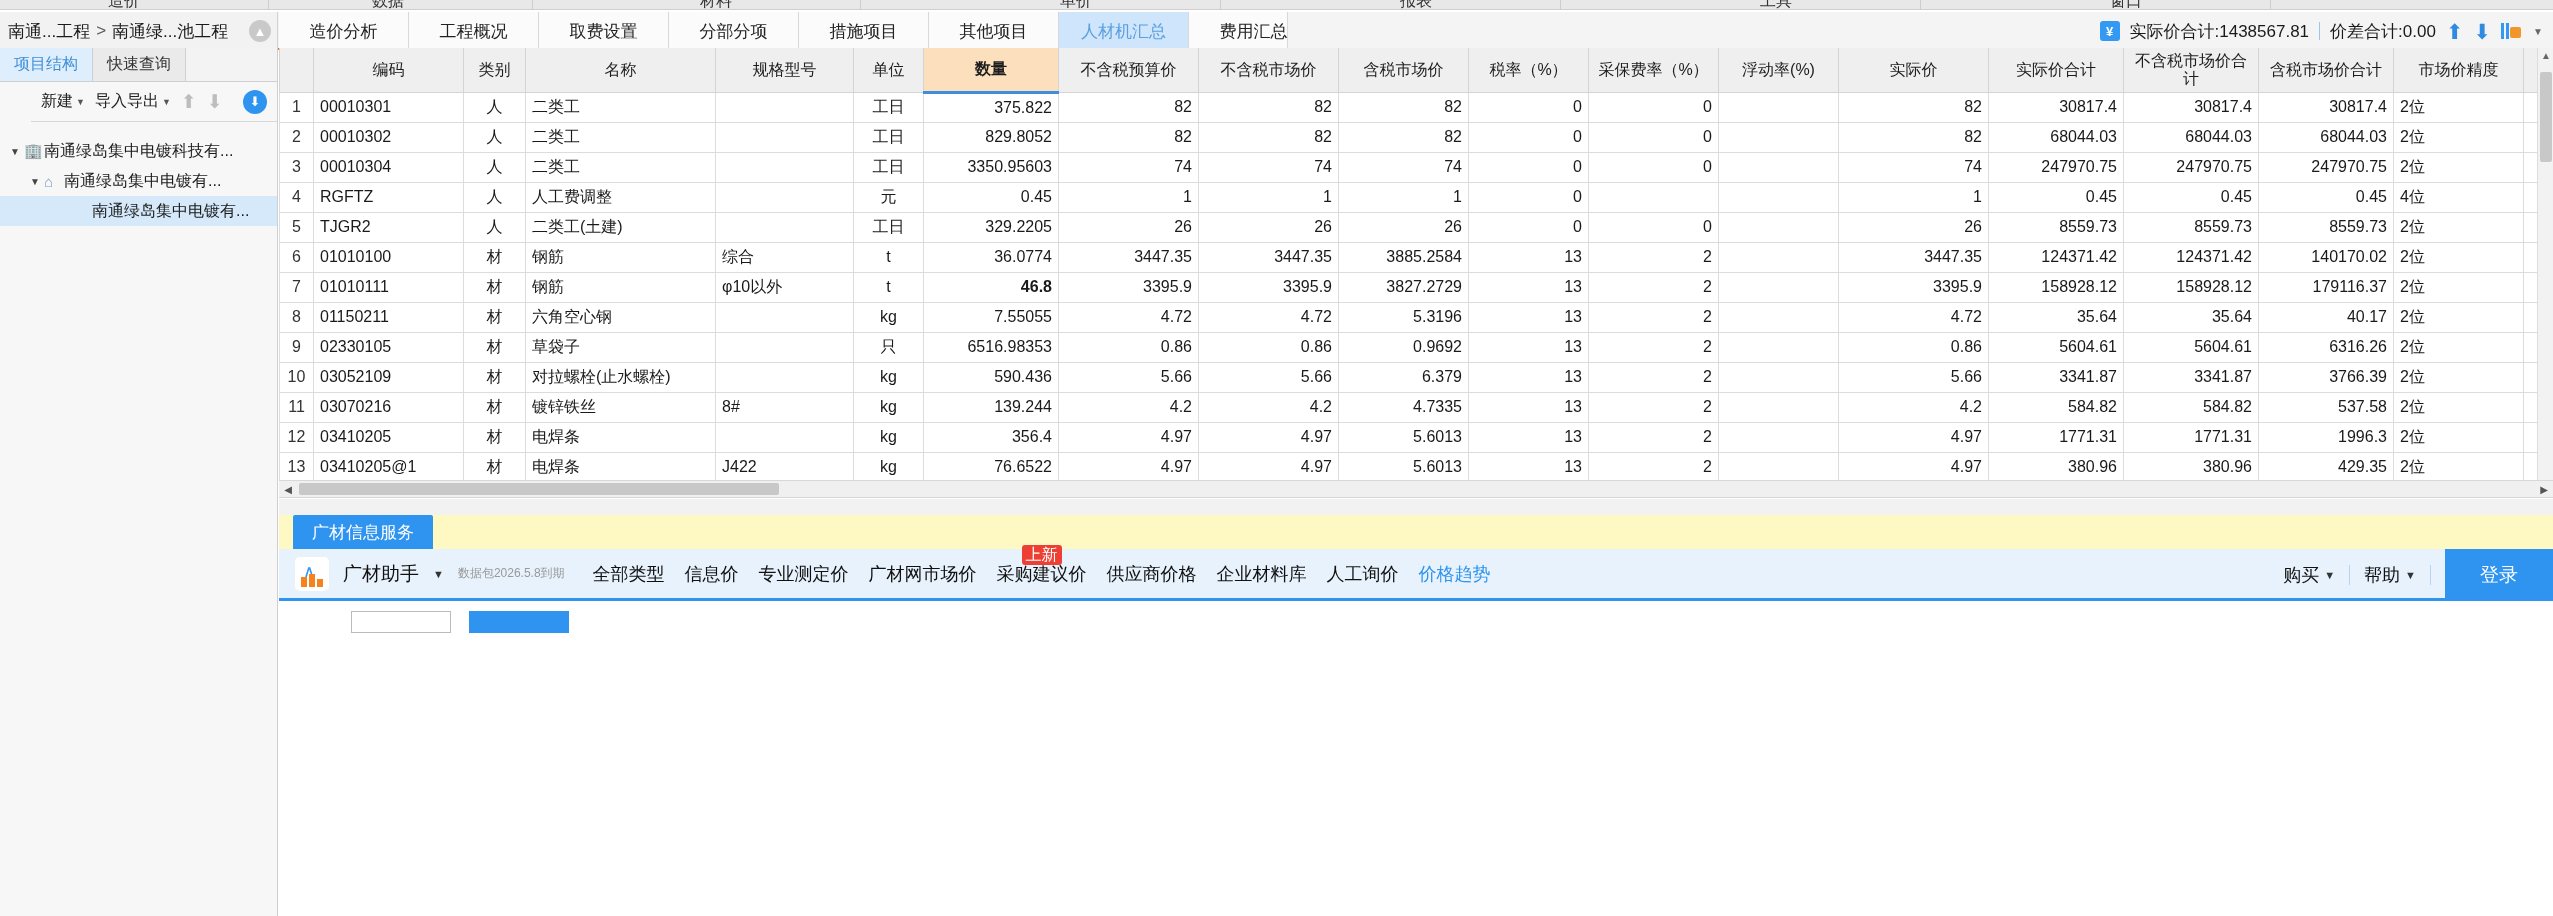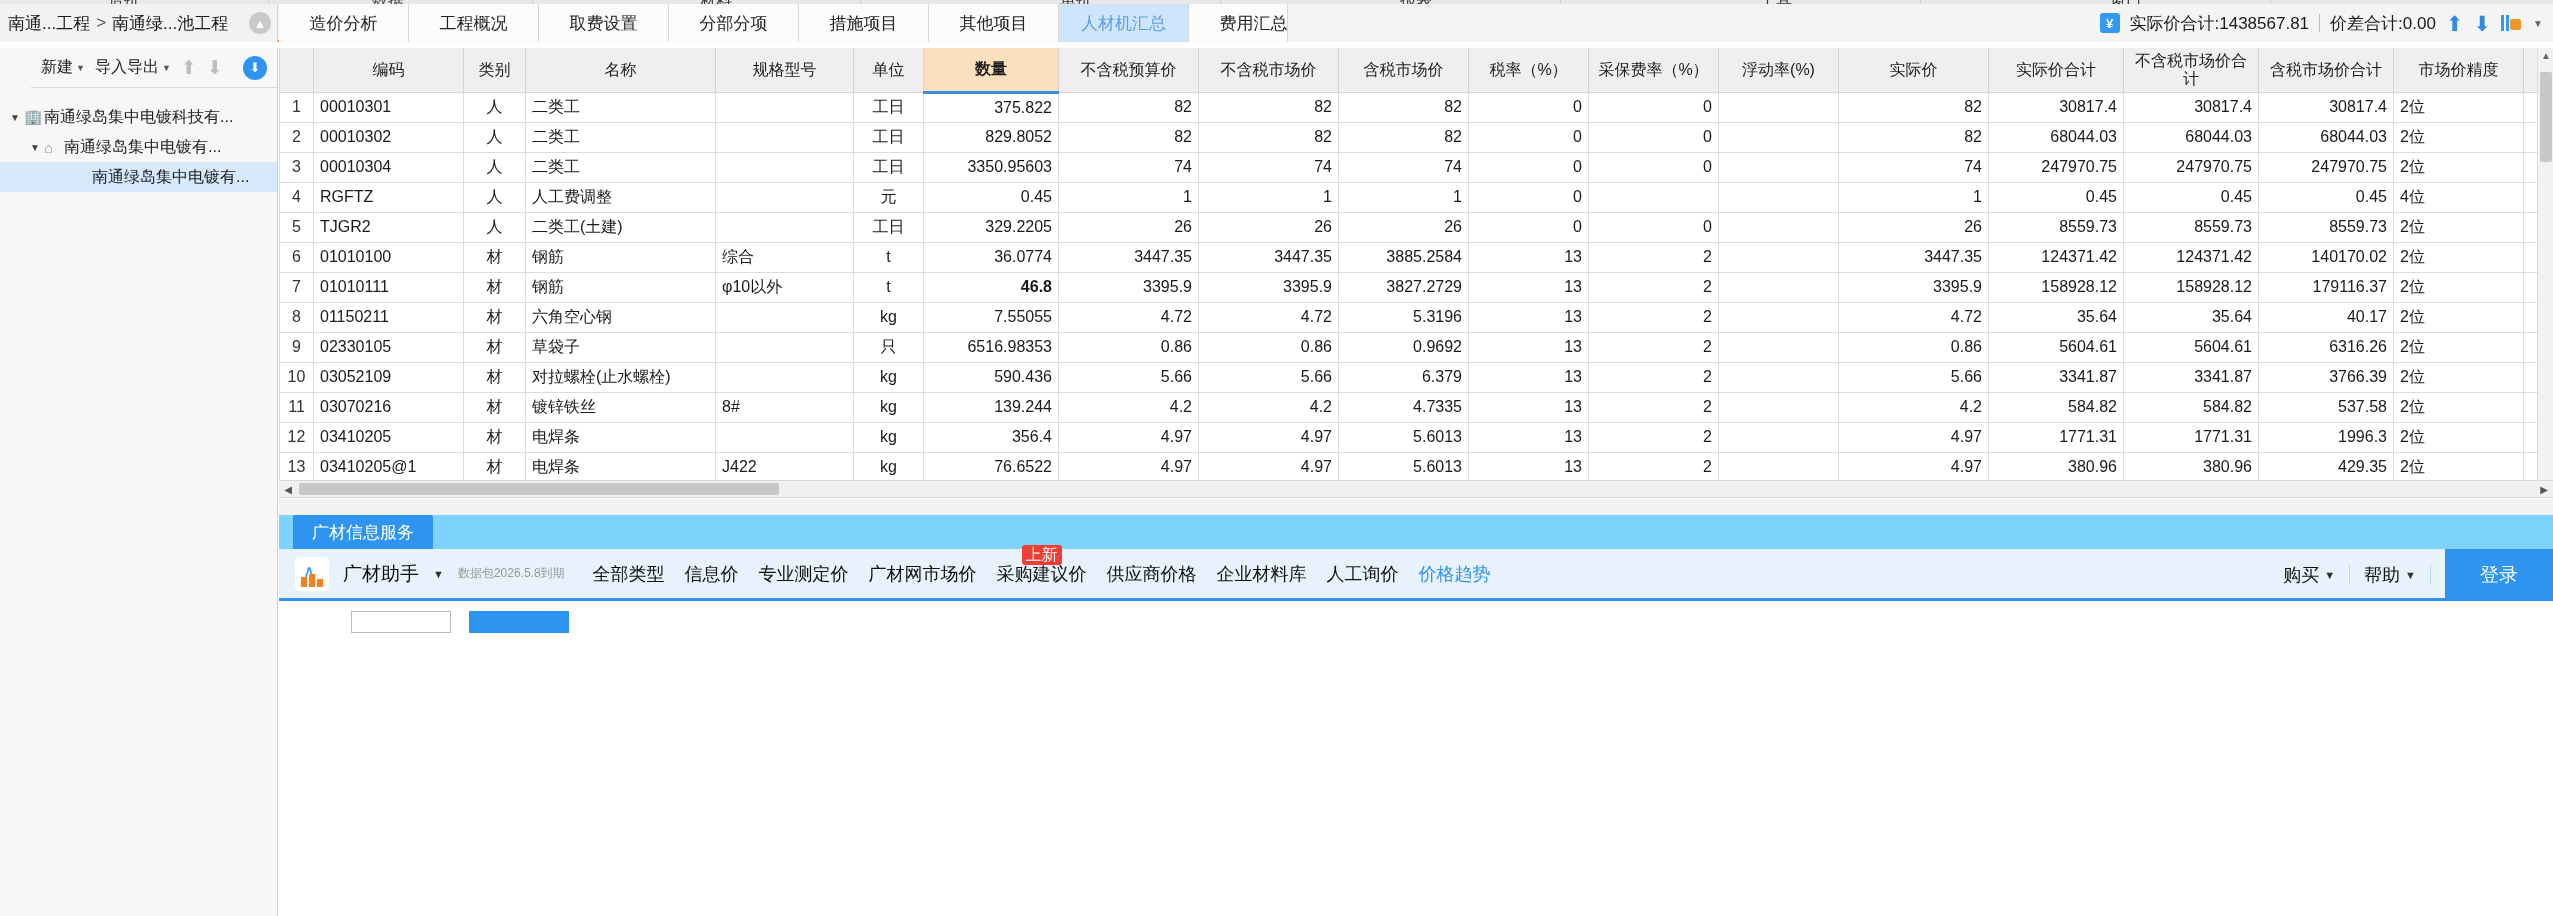--- a/index.html
+++ b/index.html
@@ -20,21 +20,21 @@
     background: #e8e8e8; border-bottom: 1px solid #cfcfcf;
   }
   .ribbon-sliver .rtxt {
     position: absolute; top: -9px; font-size: 16px; color: #333;
     white-space: nowrap;
   }
   .ribbon-sep { position:absolute; top:0; width:1px; height:10px; background:#cdcdcd; }
 
   
   .header {
-    position: absolute; top: 4px; left: 0; width: 2553px; height: 38px;
+    position: absolute; top: 12px; left: 0; width: 2553px; height: 38px;
     background: #f2f2f2; border-bottom: 2px solid #f97316;
   }
   .breadcrumb {
     position: absolute; left: 0; top: 0; width: 278px; height: 38px;
     display: flex; align-items: center; padding-left: 8px;
     background: #f2f2f2; border-right: 1px solid #d3d3d3;
     white-space: nowrap; font-size: 17px;
   }
   .breadcrumb .sepc { margin: 0 6px; color: #555; }
   .collapse-btn {
@@ -149,21 +149,21 @@
   .vscroll {
     position: absolute; right: 0; top: 48px; width: 16px; height: 432px;
     background: #f2f2f2; border-left: 1px solid #dcdcdc;
   }
   .vs-thumb { position:absolute; left:2px; top: 24px; width: 12px; height: 90px; background: #c8c8c8; border-radius: 2px; }
   .vs-up { position:absolute; left:0; top:2px; width:16px; text-align:center; font-size:10px; color:#666; }
 
   
   .bottom {
     position: absolute; left: 279px; top: 499px; right: 0; bottom: 0;
-    background: #7dd3fc;
+    background: #fef9c3;
     padding-left: 41px;
   }
   .gap-area { position:absolute; left:0; top:0; right:0; height: 16px; background:#f2f2f2; }
   .gc-tabrow { position: absolute; left: 0; top: 16px; height: 34px; width: 100%; }
   .gc-tab {
     position: absolute; left: 14px; top: 0; height: 34px; min-width: 140px;
     background: #2f94ef; color: #fff; font-size: 17px;
     display: flex; align-items: center; justify-content: center; padding: 0 18px;
     border-radius: 2px 2px 0 0;
   }
@@ -252,20 +252,25 @@
       <span class="gear-ic">
         <i class="bar"></i>
           <i class="bar2"></i>
           <i class="cog"></i>
       </span>
       <span class="caret">▼</span>
     </div>
   </div>
 
   <div class="sidebar">
+    <div class="side-tabs" id="sideTabs">
+        <div class="side-tab active">项目结构</div>
+        <div class="side-tab">快速查询</div>
+        <div class="side-tab blank"></div>
+      </div>
     <div class="side-toolbar">
       <span class="st-item">
         <span>新建</span>
         <span class="st-caret">▼</span>
       </span>
       <span class="st-item">
         <span>导入导出</span>
         <span class="st-caret">▼</span>
       </span>
       <span class="st-arrow">⬆</span>

